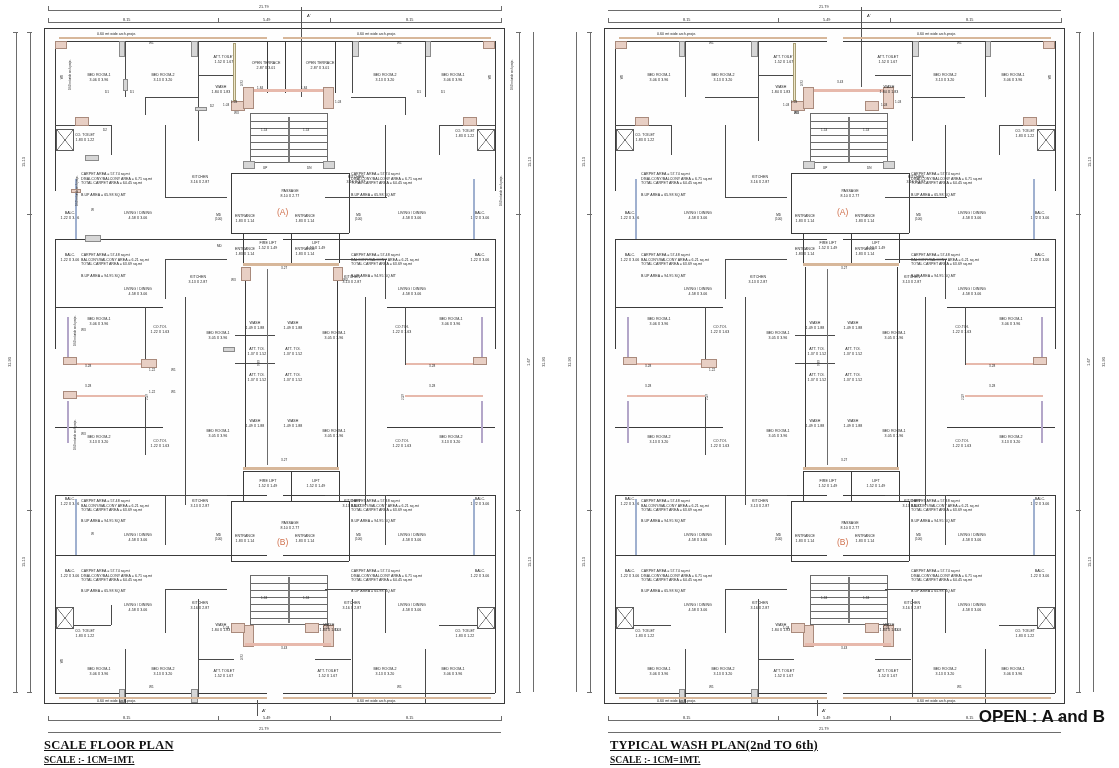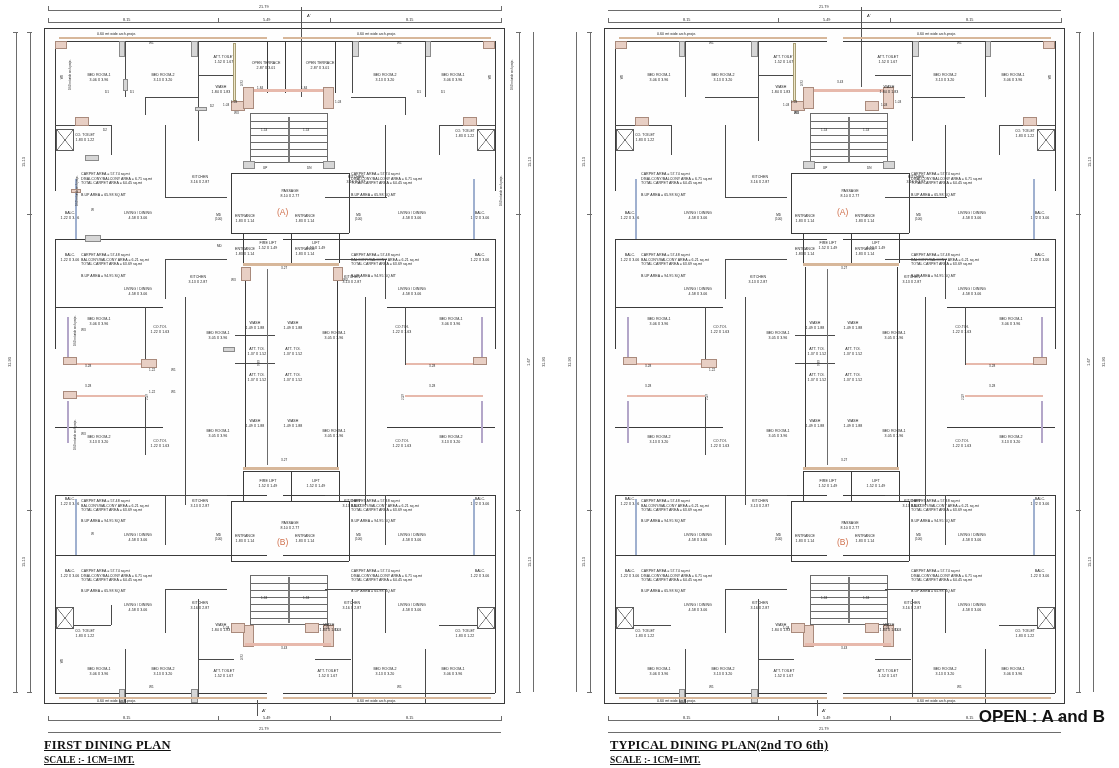--- a/index.html
+++ b/index.html
@@ -684,21 +684,21 @@
       <div class="tick" style="left:218px;top:716px;"></div>
       <div class="tick" style="left:330px;top:716px;"></div>
       <div class="tick" style="left:501px;top:716px;"></div>
       <div class="dimtxt" style="left:122px;top:716px;">8.15</div>
       <div class="dimtxt" style="left:262px;top:716px;">5.49</div>
       <div class="dimtxt" style="left:405px;top:716px;">8.15</div>
       <div class="dimtxt" style="left:258px;top:727px;">21.79</div>
     </div>
 
     <div class="title-wrap" style="left:44px;top:738px;">
-      <div class="ttl">FIRST DINING PLAN</div>
+      <div class="ttl">SCALE FLOOR PLAN</div>
       <div class="scl">SCALE :-  1CM=1MT.</div>
     </div>
   </div>
 
   <div class="plan plan-right">
 
     <div class="dim">
       <div class="dimline" style="left:48px;top:22px;width:453px;"></div>
       <div class="dimline" style="left:48px;top:10px;width:453px;"></div>
       <div class="tick" style="left:48px;top:18px;"></div>
@@ -1231,20 +1231,20 @@
       <div class="tick" style="left:218px;top:716px;"></div>
       <div class="tick" style="left:330px;top:716px;"></div>
       <div class="tick" style="left:501px;top:716px;"></div>
       <div class="dimtxt" style="left:122px;top:716px;">8.15</div>
       <div class="dimtxt" style="left:262px;top:716px;">5.49</div>
       <div class="dimtxt" style="left:405px;top:716px;">8.15</div>
       <div class="dimtxt" style="left:258px;top:727px;">21.79</div>
     </div>
 
     <div class="title-wrap" style="left:50px;top:738px;">
-      <div class="ttl">TYPICAL DINING PLAN(2nd TO 6th)</div>
+      <div class="ttl">TYPICAL WASH PLAN(2nd TO 6th)</div>
       <div class="scl">SCALE :-  1CM=1MT.</div>
     </div>
 
     <div class="typetag">OPEN : A and B</div>
   </div>
 
 </div>
 
 </body></html>

